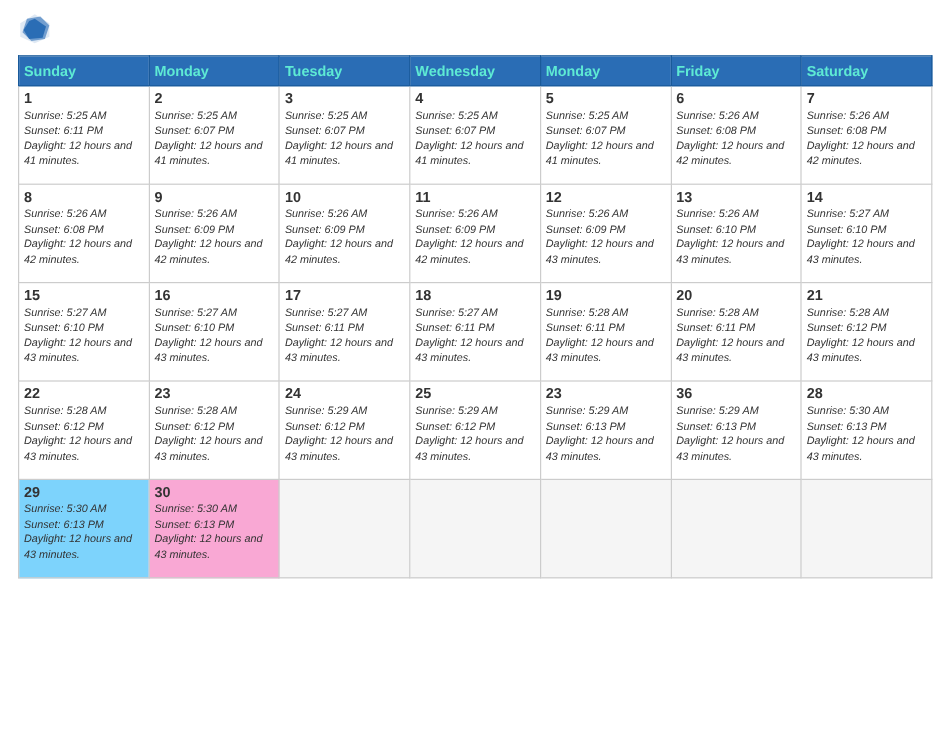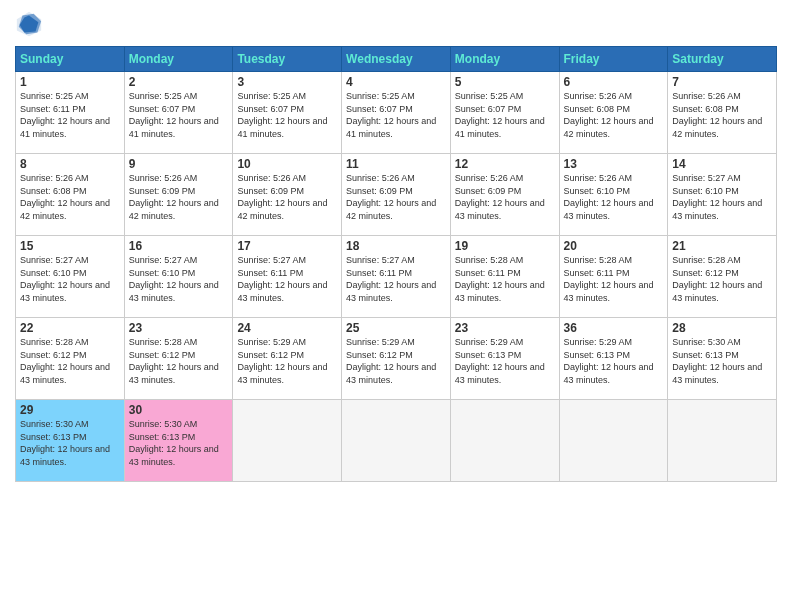--- a/index.html
+++ b/index.html
@@ -87,20 +87,21 @@
       font-size: 12px;
       font-weight: bold;
       color: #333;
       display: block;
       margin-bottom: 1px;
     }
     .day-info {
       font-size: 9px;
       line-height: 1.4;
       color: #333;
+      font-style: italic;
     }
     .empty-cell {
       background: #f5f5f5 !important;
     }
   </style>
 </head>
 <body>
 
 <div class="page">
   <div class="header">

